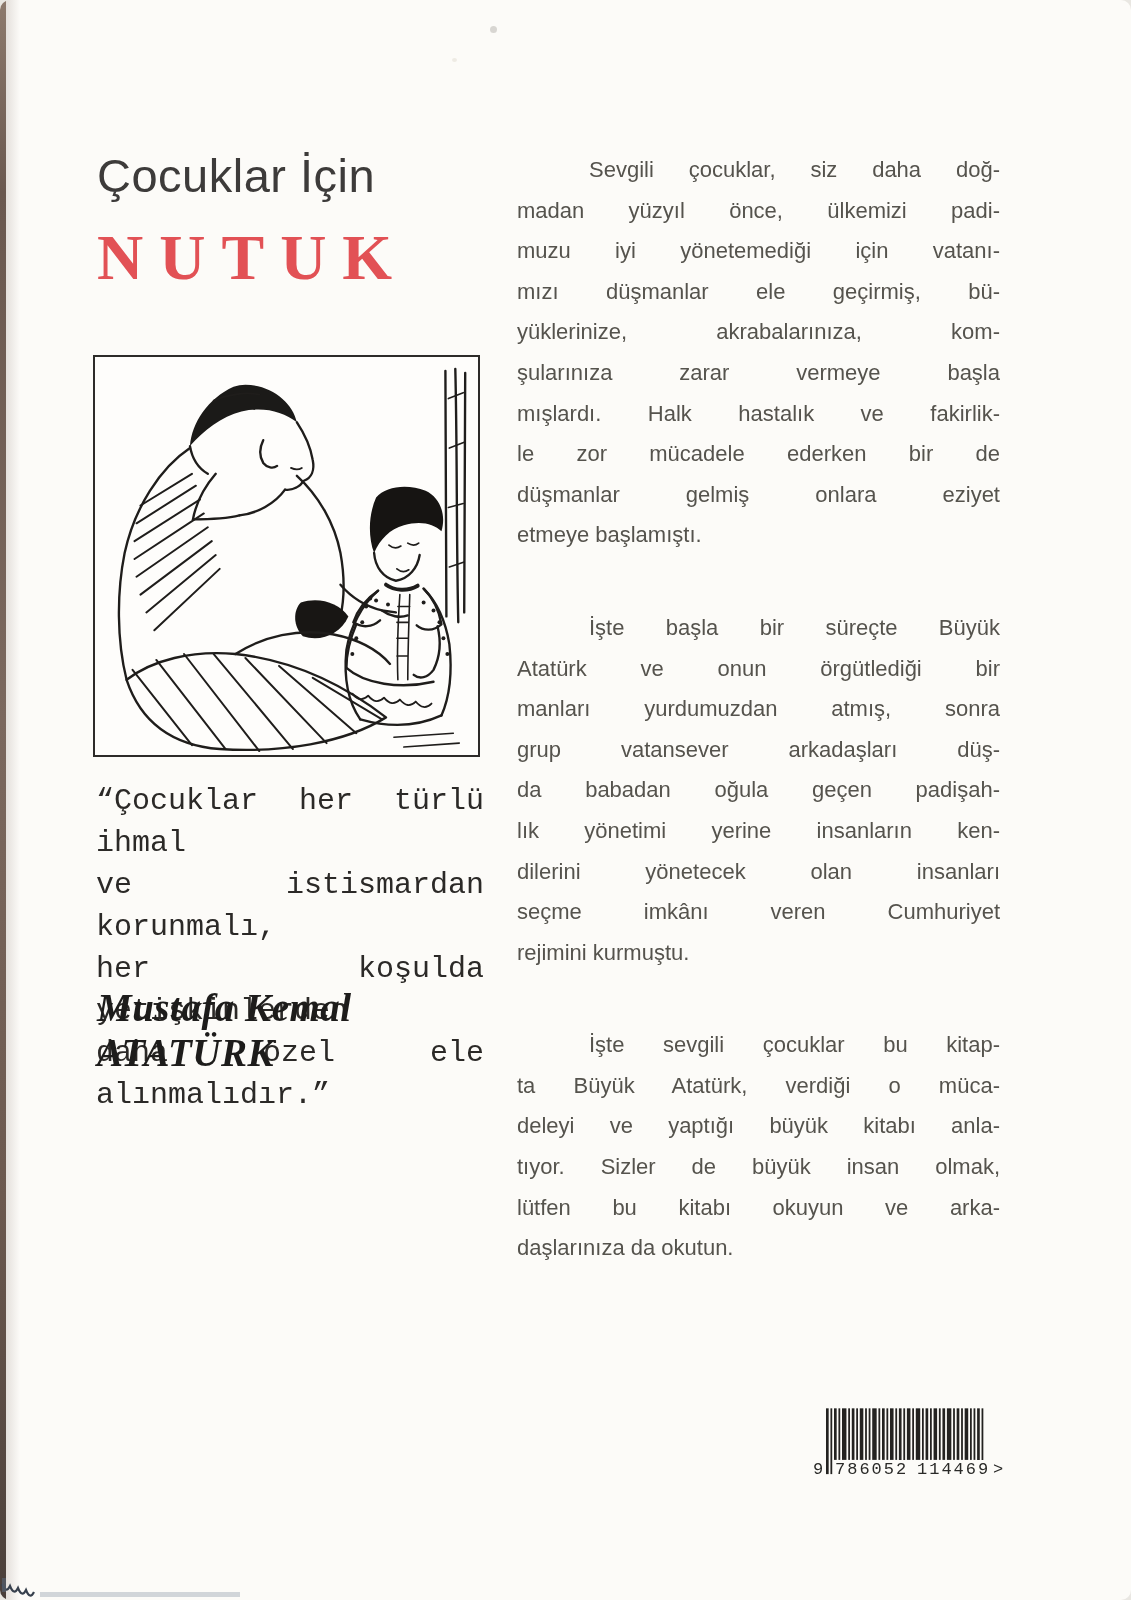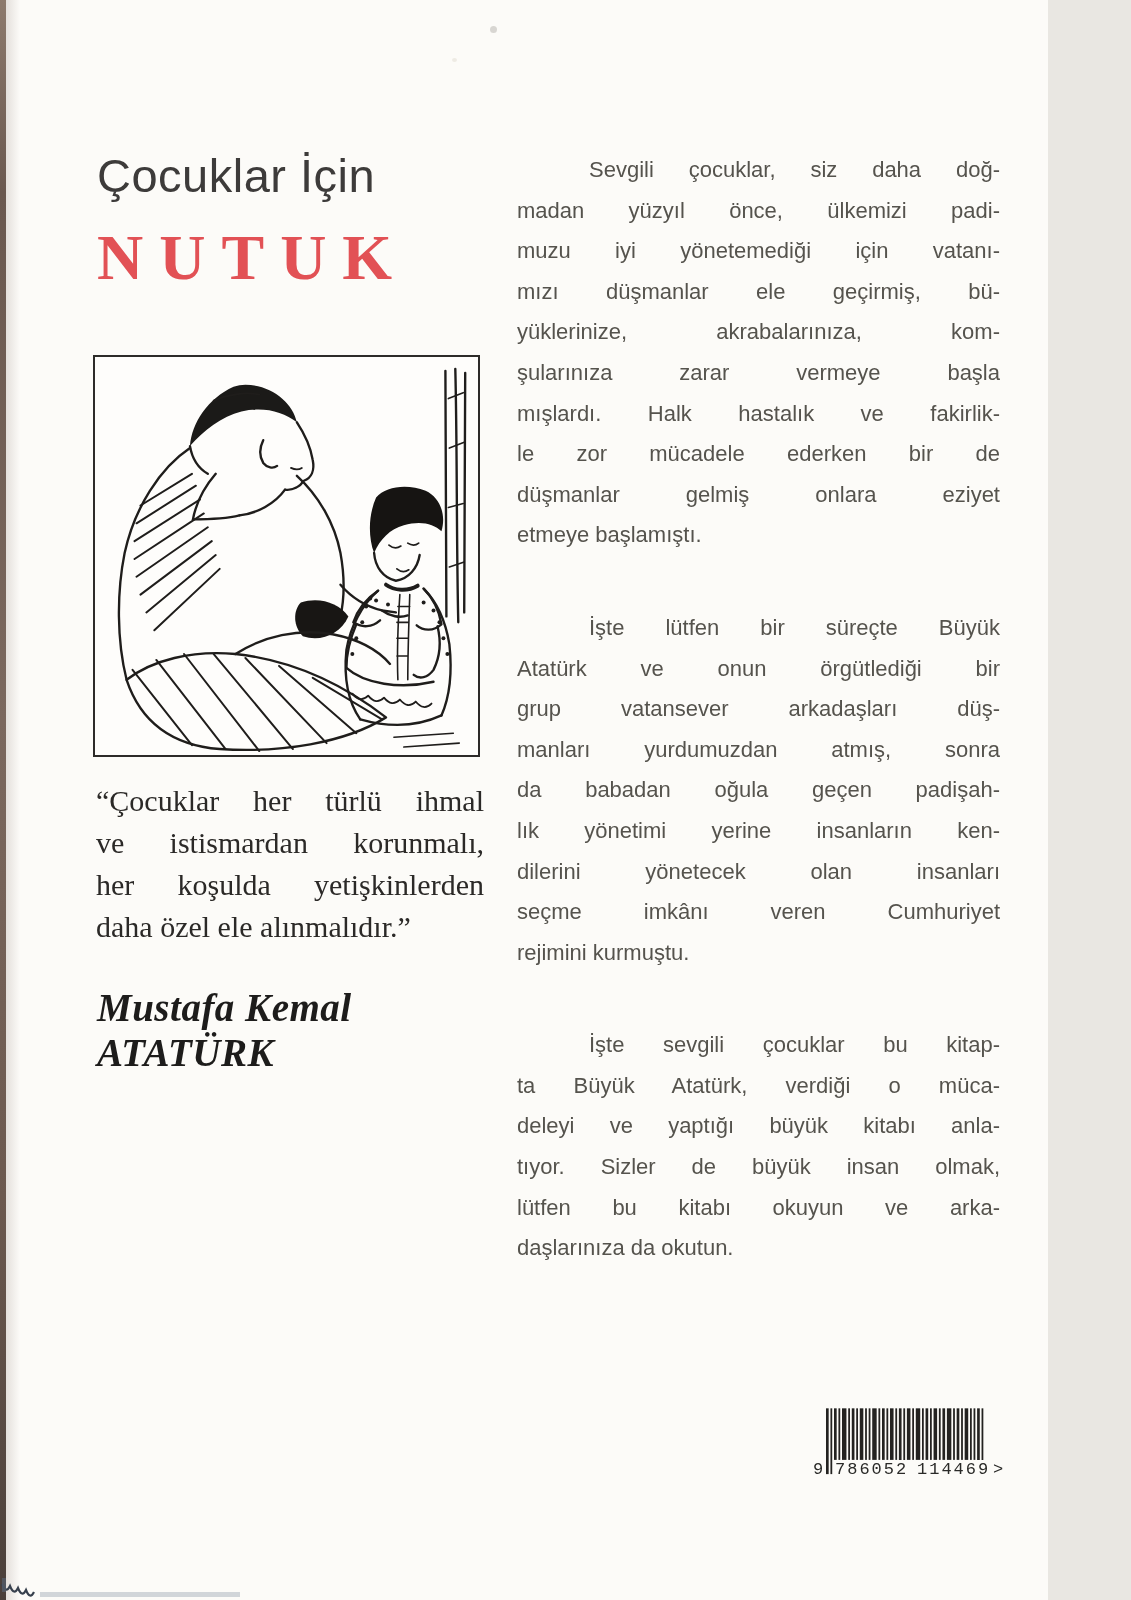--- a/index.html
+++ b/index.html
@@ -9,24 +9,25 @@
     --quote_text: #2b2927;
     --author_text: #1d1c1b;
     --edge_brown: #77625a;
     --page_bg: #fcfbf8;
     --barcode_text: #2a2a28;
   }
   * { margin: 0; padding: 0; box-sizing: border-box; }
   html, body { background: #e9e7e2; }
   #page {
     position: relative;
-    width: 1048px; height: 1600px;
+    width: 1131px; height: 1600px;
     background: var(--page_bg);
     overflow: hidden;
     font-family: "Liberation Sans", sans-serif;
+    border-radius: 10px;
   }
   
   #spine {
     position: absolute; left: 0; top: 0; width: 6px; height: 100%;
     background: linear-gradient(180deg, #8d7a6d 0%, #6a584f 12%, #7b685e 45%, #6c594f 75%, #4a3f3a 100%);
   }
   #spine-shadow {
     position: absolute; left: 6px; top: 0; width: 14px; height: 100%;
     background: linear-gradient(90deg, rgba(120,100,90,0.18), rgba(120,100,90,0));
   }
@@ -47,21 +48,21 @@
     font-size: 64px; letter-spacing: 16px; color: var(--accent_red);
   }
   #illustration-frame {
     position: absolute; left: 93px; top: 355px; width: 387px; height: 402px;
     border: 2px solid #2d2b29; background: #fefdfb;
   }
   #illustration-frame svg { width: 100%; height: 100%; display: block; }
 
   #quote-block {
     position: absolute; left: 96px; top: 780px; width: 388px;
-    font-family: Liberation Serif, serif;
+    font-family: Liberation Mono, monospace;
     font-size: 30px; line-height: 42px; color: var(--quote_text);
   }
   #author-name {
     position: absolute; left: 97px; top: 985px; width: 388px;
     font-family: "Liberation Serif", serif; font-weight: bold; font-style: italic;
     font-size: 39px; color: var(--author_text); letter-spacing: 0.5px;
   }
 
   
   #body-column {
@@ -187,24 +188,24 @@
         <div class="text-line">muzu iyi yönetemediği için vatanı-</div>
         <div class="text-line">mızı düşmanlar ele geçirmiş, bü-</div>
         <div class="text-line">yüklerinize, akrabalarınıza, kom-</div>
         <div class="text-line">şularınıza zarar vermeye başla</div>
         <div class="text-line">mışlardı. Halk hastalık ve fakirlik-</div>
         <div class="text-line">le zor mücadele ederken bir de</div>
         <div class="text-line">düşmanlar gelmiş onlara eziyet</div>
         <div class="text-line last-line">etmeye başlamıştı.</div>
       </div>
     <div class="para">
-        <div class="text-line first-line">İşte lütfen bir süreçte Büyük</div>
+        <div class="text-line first-line">İşte başla bir süreçte Büyük</div>
         <div class="text-line">Atatürk ve onun örgütlediği bir</div>
+        <div class="text-line">manları yurdumuzdan atmış, sonra</div>
         <div class="text-line">grup vatansever arkadaşları düş-</div>
-        <div class="text-line">manları yurdumuzdan atmış, sonra</div>
         <div class="text-line">da babadan oğula geçen padişah-</div>
         <div class="text-line">lık yönetimi yerine insanların ken-</div>
         <div class="text-line">dilerini yönetecek olan insanları</div>
         <div class="text-line">seçme imkânı veren Cumhuriyet</div>
         <div class="text-line last-line">rejimini kurmuştu.</div>
       </div>
     <div class="para">
         <div class="text-line first-line">İşte sevgili çocuklar bu kitap-</div>
         <div class="text-line">ta Büyük Atatürk, verdiği o müca-</div>
         <div class="text-line">deleyi ve yaptığı büyük kitabı anla-</div>

